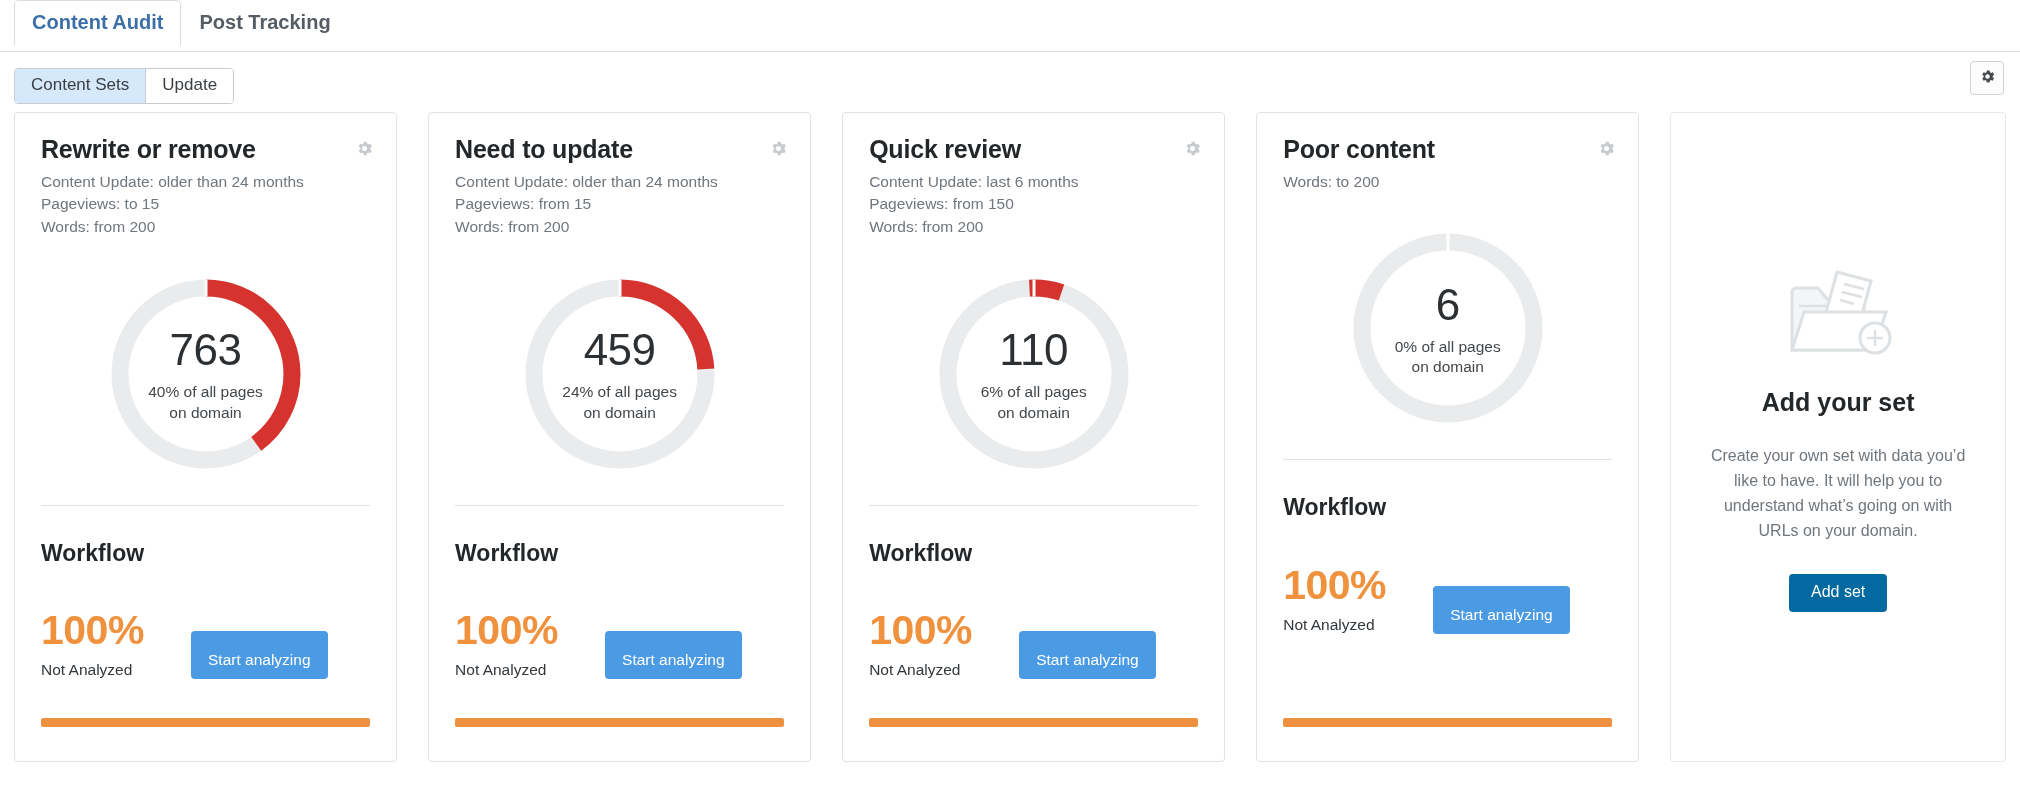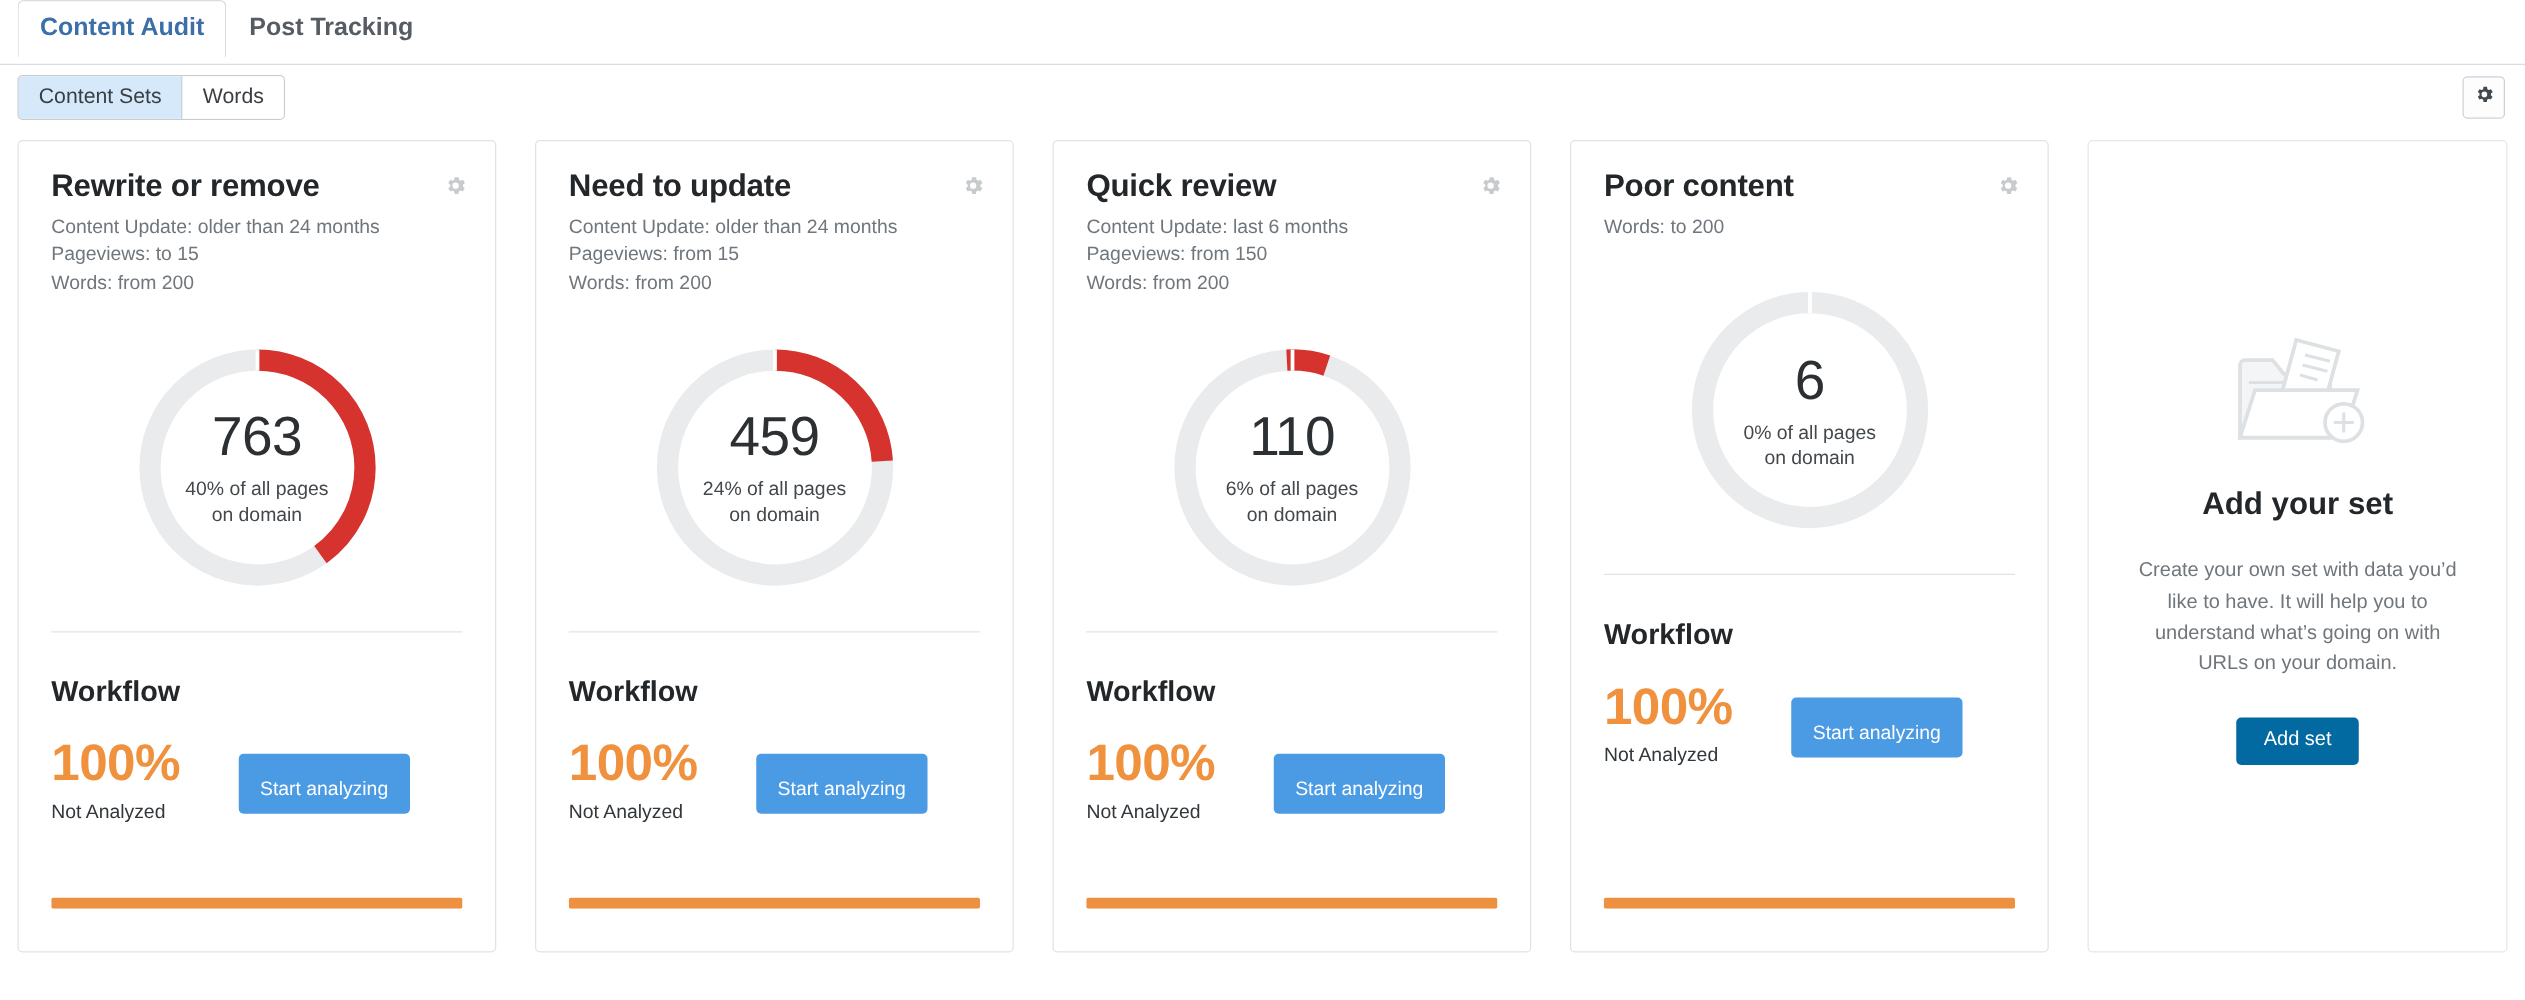--- a/index.html
+++ b/index.html
@@ -47,21 +47,21 @@
     border-color: #d9dde1;
     border-bottom-color: #ffffff;
   }
 
   
   .toolbar {
     position: relative;
     height: 52px;
     padding: 0 14px;
     display: flex;
-    align-items: center;
+    align-items: flex-end;
   }
   .segmented {
     display: flex;
     border-radius: 4px;
     overflow: hidden;
     border: 1px solid #c6ccd2;
   }
   .seg-btn {
     font-size: 17px;
     padding: 6px 16px 8px 16px;
@@ -175,23 +175,23 @@
 
   
   .wf-title {
     font-size: 23px;
     font-weight: bold;
     color: #232729;
     margin: 35px 0 0 0;
     line-height: 1.1;
   }
   .wf-row {
-    margin-top: 24px;
-    display: flex;
-    align-items: center;
+    margin-top: 44px;
+    display: flex;
+    align-items: flex-end;
   }
   .wf-stat { min-width: 150px; }
   .wf-pct {
     font-size: 41px;
     font-weight: bold;
     color: #f0913e;
     line-height: 1;
     letter-spacing: -0.5px;
   }
   .wf-label {
@@ -270,21 +270,21 @@
 <body>
 
 <div class="tabbar">
   <div class="tab active">Content Audit</div>
   <div class="tab">Post Tracking</div>
 </div>
 
 <div class="toolbar">
   <div class="segmented">
     <div class="seg-btn active">Content Sets</div>
-    <div class="seg-btn">Words</div>
+    <div class="seg-btn">Update</div>
   </div>
   <div class="gear-btn">
     <span>
       <svg width="17" height="17" viewBox="0 0 24 24" fill="#44494d" aria-hidden="true">
         <path d="M19.4 13a7.6 7.6 0 0 0 0-2l2-1.6-1.9-3.3-2.4 1a7.6 7.6 0 0 0-1.7-1l-.4-2.6H11l-.4 2.6c-.6.2-1.2.6-1.7 1l-2.4-1L4.6 9.4 6.6 11a7.6 7.6 0 0 0 0 2l-2 1.6 1.9 3.3 2.4-1c.5.4 1.1.8 1.7 1l.4 2.6h3.8l.4-2.6c.6-.2 1.2-.6 1.7-1l2.4 1 1.9-3.3-2-1.6zM12 15.2A3.2 3.2 0 1 1 12 8.8a3.2 3.2 0 0 1 0 6.4z"></path>
       </svg>
     </span>
   </div>
 </div>
 

